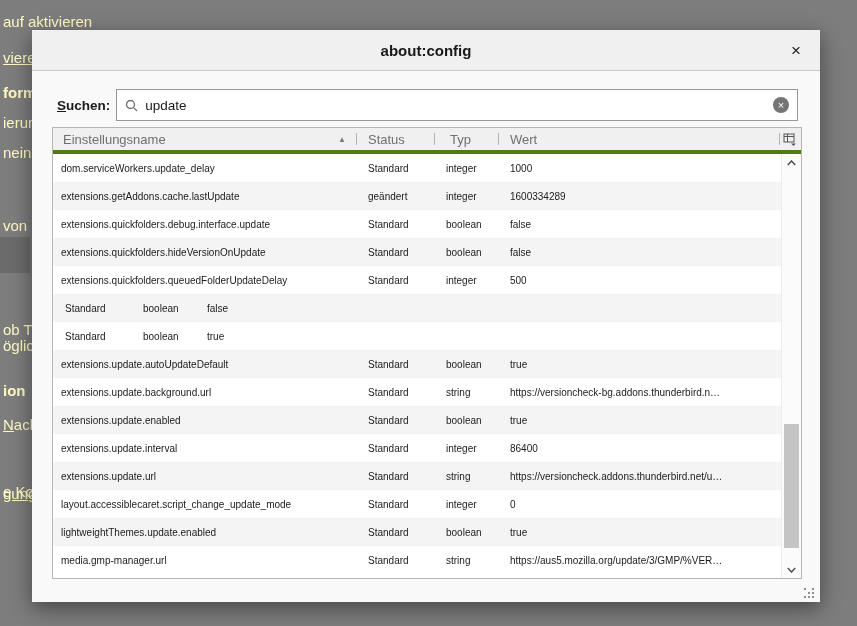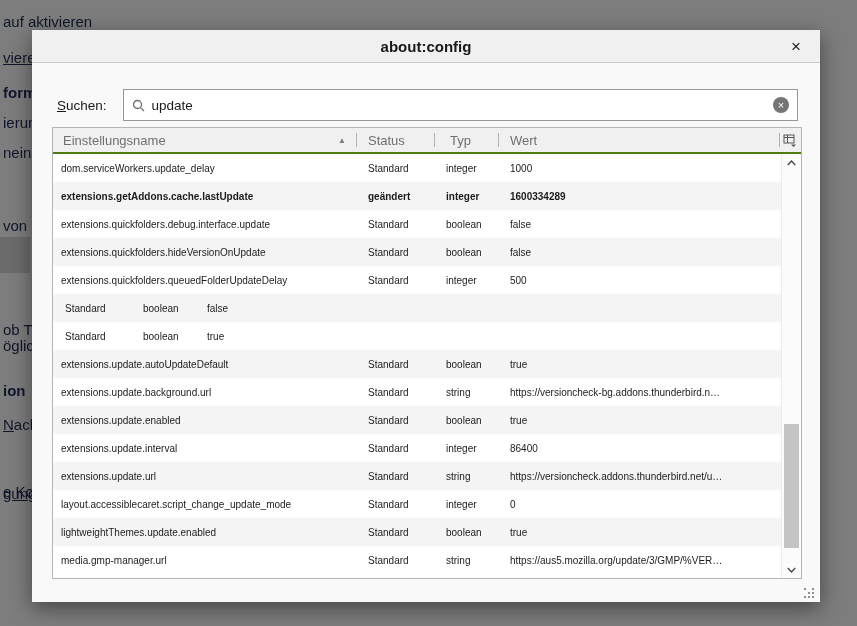--- a/index.html
+++ b/index.html
@@ -7,51 +7,51 @@
   body {
     position:relative; overflow:hidden;
     background:#7d7d7d;
     font-family:"Liberation Sans", sans-serif;
     -webkit-font-smoothing:antialiased;
   }
 
   
   .bg-frag {
     position:absolute; left:3px; white-space:nowrap;
-    font-size:15px; color:#0f172a;
+    font-size:15px; color:#fef9c3;
   }
   .bg-frag.bold { font-weight:700; }
   .bg-frag.underline { text-decoration:underline; }
   .bg-frag .ufirst { text-decoration:underline; }
   .bg-block { position:absolute; left:0; top:237px; width:30px; height:36px; background:#6b6b6b; }
 
   
   .dialog {
     position:absolute; left:32px; top:30px; width:788px; height:572px;
     background:#f9f9f9;
     box-shadow:0 6px 20px rgba(0,0,0,.45);
   }
   .titlebar {
-    position:relative; height:33px; background:#f0f0f0;
+    position:relative; height:41px; background:#f0f0f0;
     border-bottom:1px solid #c9c9c9;
     display:flex; align-items:center; justify-content:center;
   }
   .title { font-size:15px; font-weight:700; color:#191919; }
   .close-btn {
     position:absolute; right:10px; top:0; height:100%;
     display:flex; align-items:center; padding:0 9px;
     font-size:17px; color:#1c1c1c; cursor:default; line-height:1;
   }
 
   
   .search-row {
     position:absolute; left:25px; top:59px; right:22px;
     display:flex; align-items:center;
   }
-  .search-label { font-size:13.5px; color:#191919; margin-right:16px; white-space:nowrap; }
+  .search-label { font-size:13.5px; color:#191919; margin-right:6px; white-space:nowrap;font-weight:bold; }
   .search-label .ukey { text-decoration:underline; }
   .search-box {
     flex:1; height:32px; background:#ffffff;
     border:1px solid #979797;
     display:flex; align-items:center; padding:0 8px;
   }
   .search-box svg.mag { flex:0 0 auto; margin-right:7px; }
   .search-input {
     flex:1; border:none; outline:none; background:transparent;
     font-family:"Liberation Sans", sans-serif; font-size:13.5px; color:#191919;
@@ -62,38 +62,38 @@
     display:flex; align-items:center; justify-content:center;
     font-size:11px; line-height:1; cursor:default;
   }
 
   
   .cfg-table {
     position:absolute; left:20px; top:97px; width:750px; height:452px;
     background:#ffffff; border:1px solid #b5b5b5;
   }
   .thead {
-    height:26px; background:#f0f0f0; border-bottom:2px solid #4d7c0f;
+    height:26px; background:#f0f0f0; border-bottom:4px solid #4d7c0f;
     display:flex; align-items:stretch; font-size:13px; color:#6f6f6f;
   }
   .hcell { display:flex; align-items:center; position:relative; }
   .hcell.sep::before {
     content:""; position:absolute; left:0; top:5px; bottom:5px; width:1px; background:#b3b3b3;
   }
   .h-name { width:303px; padding-left:10px; justify-content:space-between; }
   .h-name .sort { font-size:8px; color:#7a7a7a; margin-right:10px; }
   .h-status { width:78px; padding-left:12px; }
   .h-typ { width:64px; padding-left:16px; }
   .h-wert { flex:1; padding-left:12px; }
   .h-picker { width:22px; justify-content:center; }
 
   .tbody { position:relative; height:425px; overflow:hidden; }
   .row { height:28px; display:flex; align-items:center; font-size:10px; color:#1b1b1b; }
   .row:nth-child(even) { background:#f4f4f4; }
-  .row.modified { font-weight:700;justify-content:flex-end; }
+  .row.modified { font-weight:400;justify-content:flex-end; }
   .c-name { width:303px; padding-left:8px; white-space:nowrap; overflow:hidden; }
   .c-status { width:78px; padding-left:12px; white-space:nowrap; }
   .c-typ { width:64px; padding-left:12px; white-space:nowrap; }
   .c-wert { flex:1; padding-left:12px; margin-right:32px; white-space:nowrap; overflow:hidden; text-overflow:ellipsis; }
 
   
   .vscroll {
     position:absolute; top:26px; right:0; bottom:0; width:20px;
     background:#fbfbfb; border-left:1px solid #ebebeb;
   }

